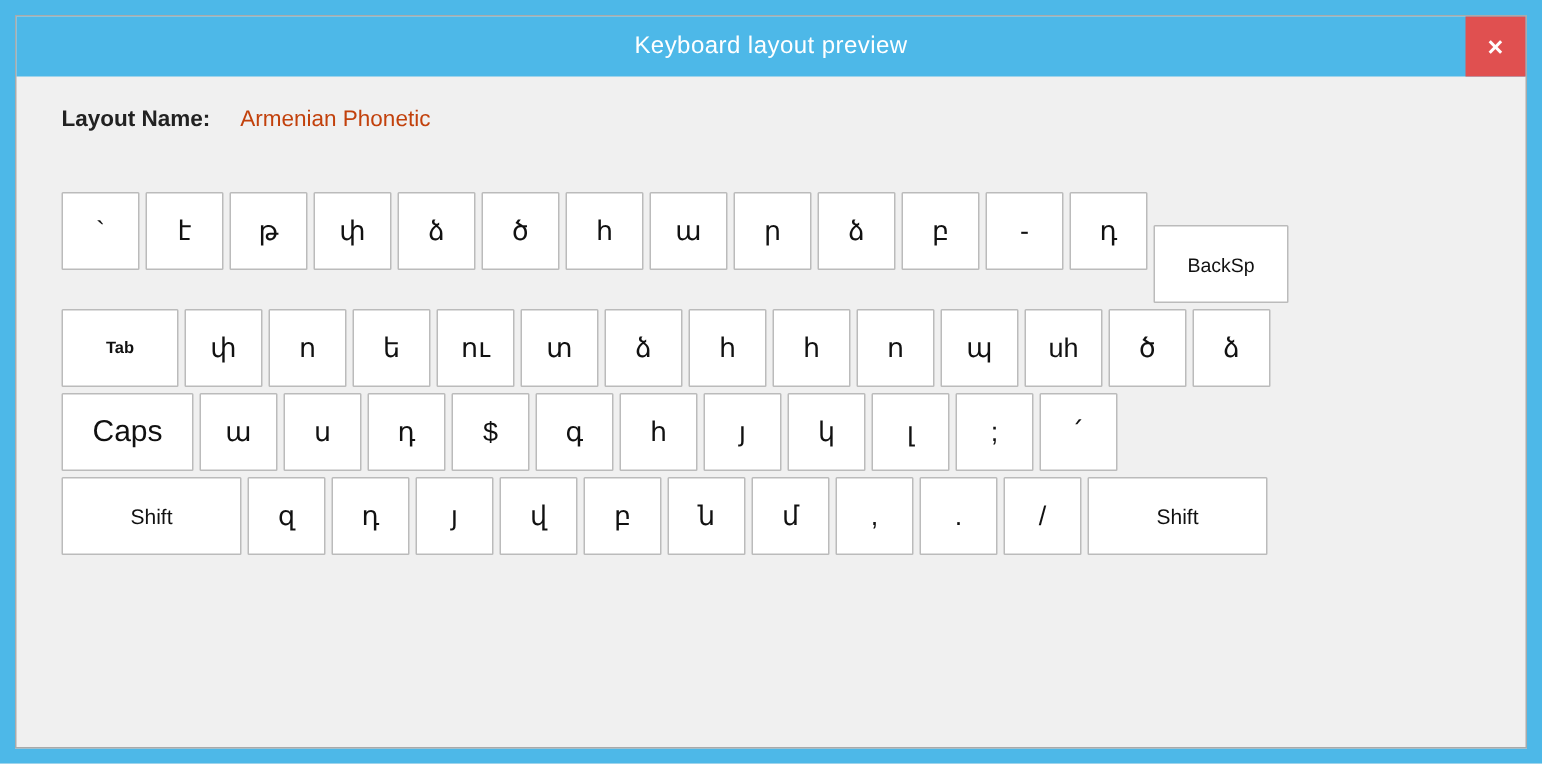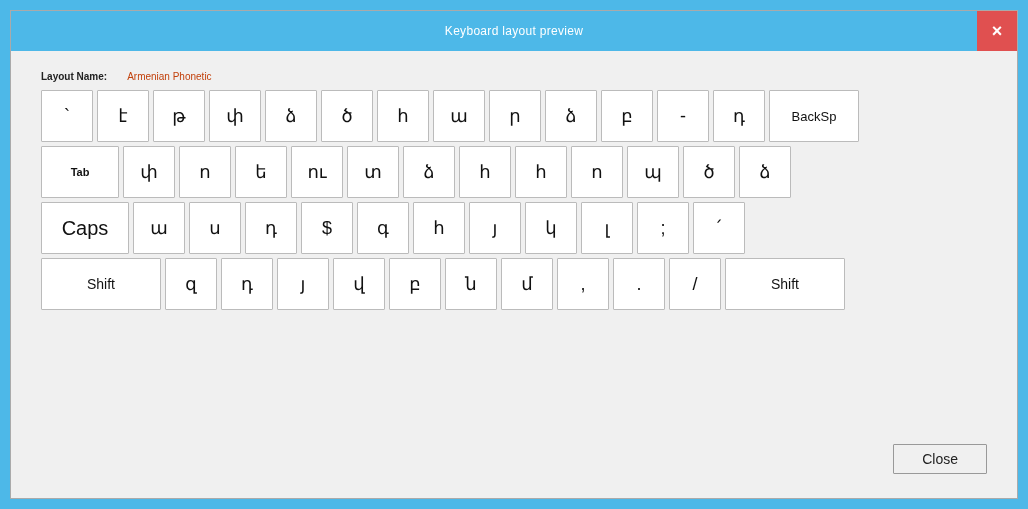--- a/index.html
+++ b/index.html
@@ -24,21 +24,21 @@
     .title-bar {
       background: #4db8e8;
       height: 40px;
       display: flex;
       align-items: center;
       justify-content: center;
       position: relative;
     }
     .title-bar-text {
       color: #fff;
-      font-size: 12px;
+      font-size: 16px;
       font-weight: 400;
       letter-spacing: 0.3px;
     }
     .close-btn {
       position: absolute;
       right: 0;
       top: 0;
       width: 40px;
       height: 40px;
       background: #e05050;
@@ -53,22 +53,22 @@
     }
     .content {
       flex: 1;
       padding: 20px 30px 20px 30px;
       display: flex;
       flex-direction: column;
     }
     .layout-name-row {
       display: flex;
       align-items: center;
-      margin-bottom: 8px;
-      font-size: 10px;
+      margin-bottom: 18px;
+      font-size: 15px;
     }
     .layout-label {
       font-weight: 600;
       margin-right: 20px;
       color: #222;
     }
     .layout-value {
       color: #c2410c;
       font-weight: 400;
     }
@@ -90,21 +90,21 @@
       height: 52px;
       display: flex;
       align-items: center;
       justify-content: center;
       font-size: 18px;
       cursor: pointer;
       user-select: none;
       color: #111;
       border-radius: 1px;
     }
-    .key.backsp { min-width: 90px; font-size: 13px; }
+    .key.backsp { min-width: 90px; font-size: 13px; margin-top: 44px; }
     .key.tab { min-width: 78px; font-size: 11px; font-weight: bold; }
     .key.caps { min-width: 88px; font-size: 20px; }
     .key.enter { min-width: 90px; font-size: 14px; }
     .key.shift-l { min-width: 120px; font-size: 14px; }
     .key.shift-r { min-width: 120px; font-size: 14px; }
     .key.small { min-width: 52px; }
     .bottom-bar {
       display: flex;
       justify-content: flex-end;
       padding: 8px 0 4px 0;
@@ -159,20 +159,21 @@
         <div class="key small">փ</div>
         <div class="key small">ո</div>
         <div class="key small">ե</div>
         <div class="key small">ու</div>
         <div class="key small">տ</div>
         <div class="key small">ձ</div>
         <div class="key small">հ</div>
         <div class="key small">հ</div>
         <div class="key small">ո</div>
         <div class="key small">պ</div>
+        <div class="key small">uh</div>
         <div class="key small">ծ</div>
         <div class="key small">ձ</div>
       </div>
 
       <div class="key-row">
         <div class="key caps">Caps</div>
         <div class="key small">ա</div>
         <div class="key small">ս</div>
         <div class="key small">դ</div>
         <div class="key small">$</div>
@@ -194,17 +195,14 @@
         <div class="key small">բ</div>
         <div class="key small">ն</div>
         <div class="key small">մ</div>
         <div class="key small">,</div>
         <div class="key small">.</div>
         <div class="key small">/</div>
         <div class="key shift-r">Shift</div>
       </div>
     </div>
 
-    <div class="bottom-bar">
-      <button class="close-dialog-btn">Close</button>
-    </div>
   </div>
 </div>
 
 </body></html>

